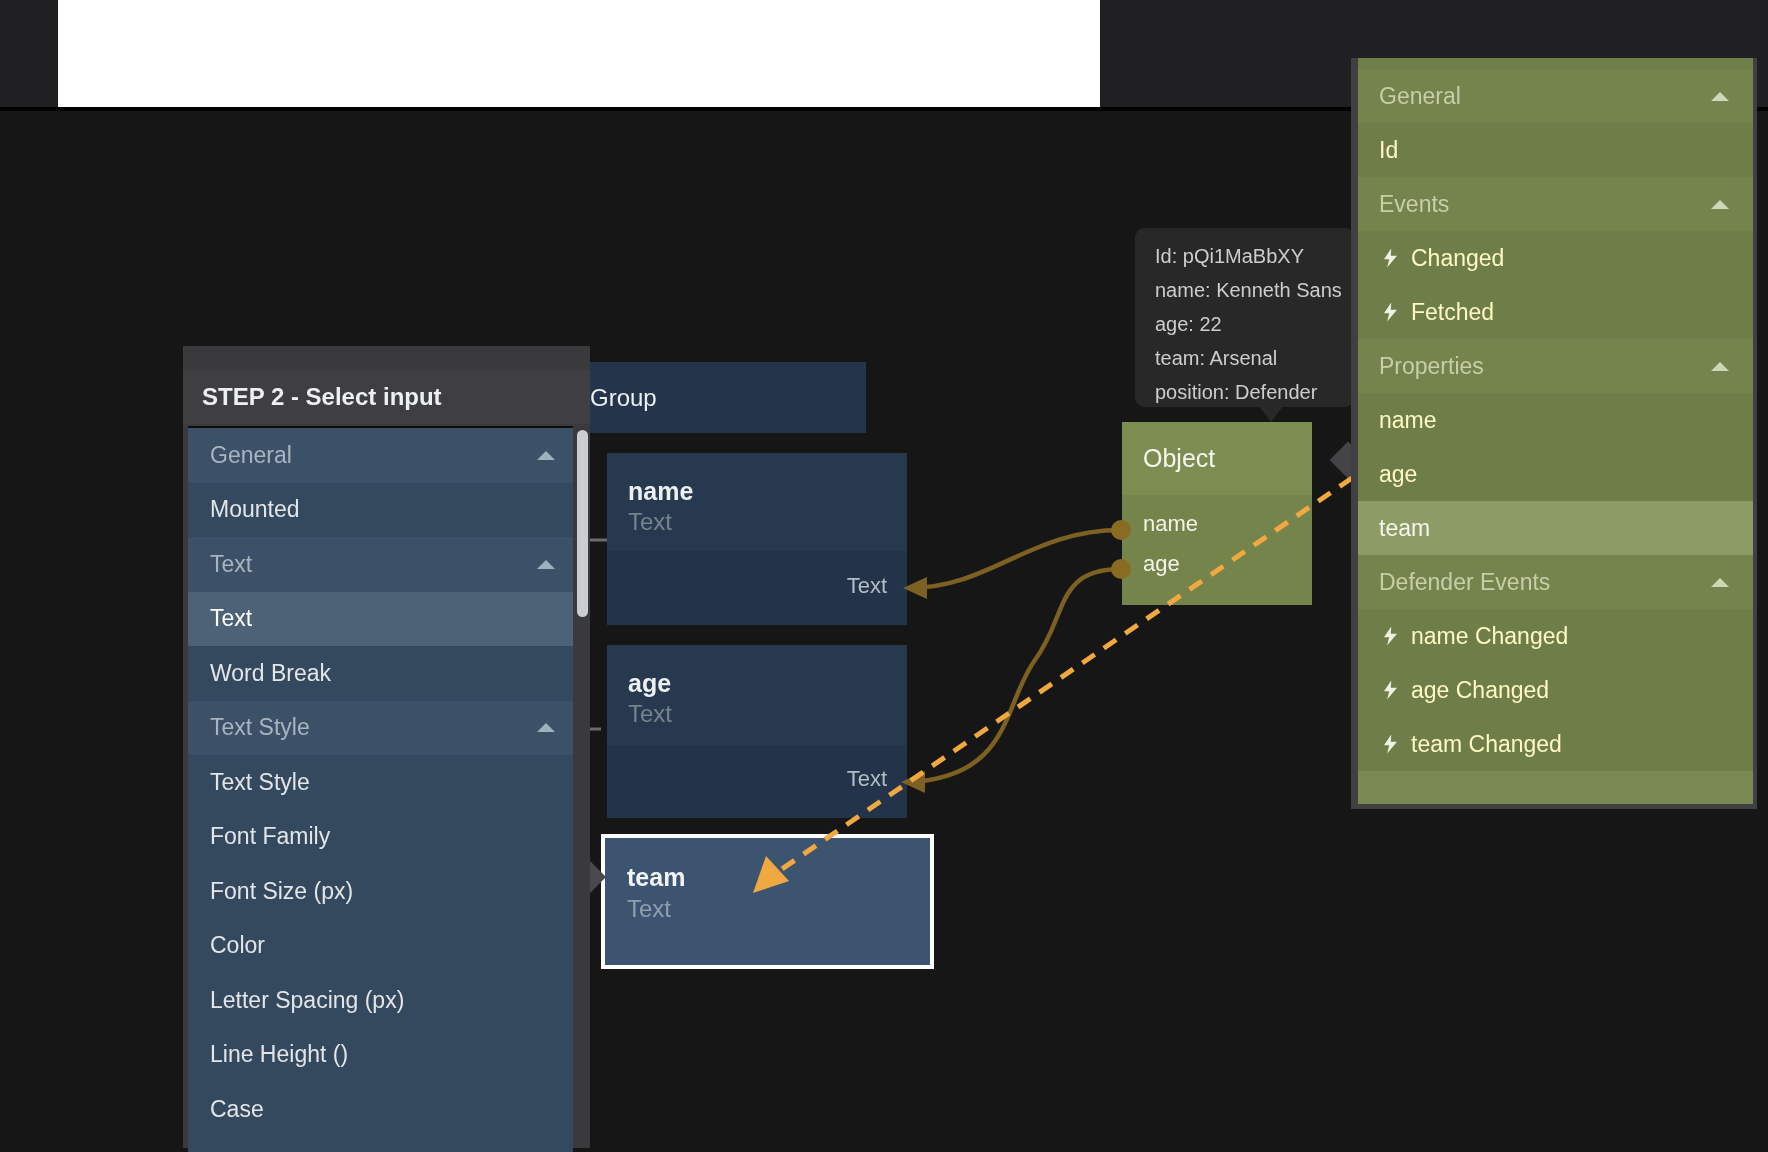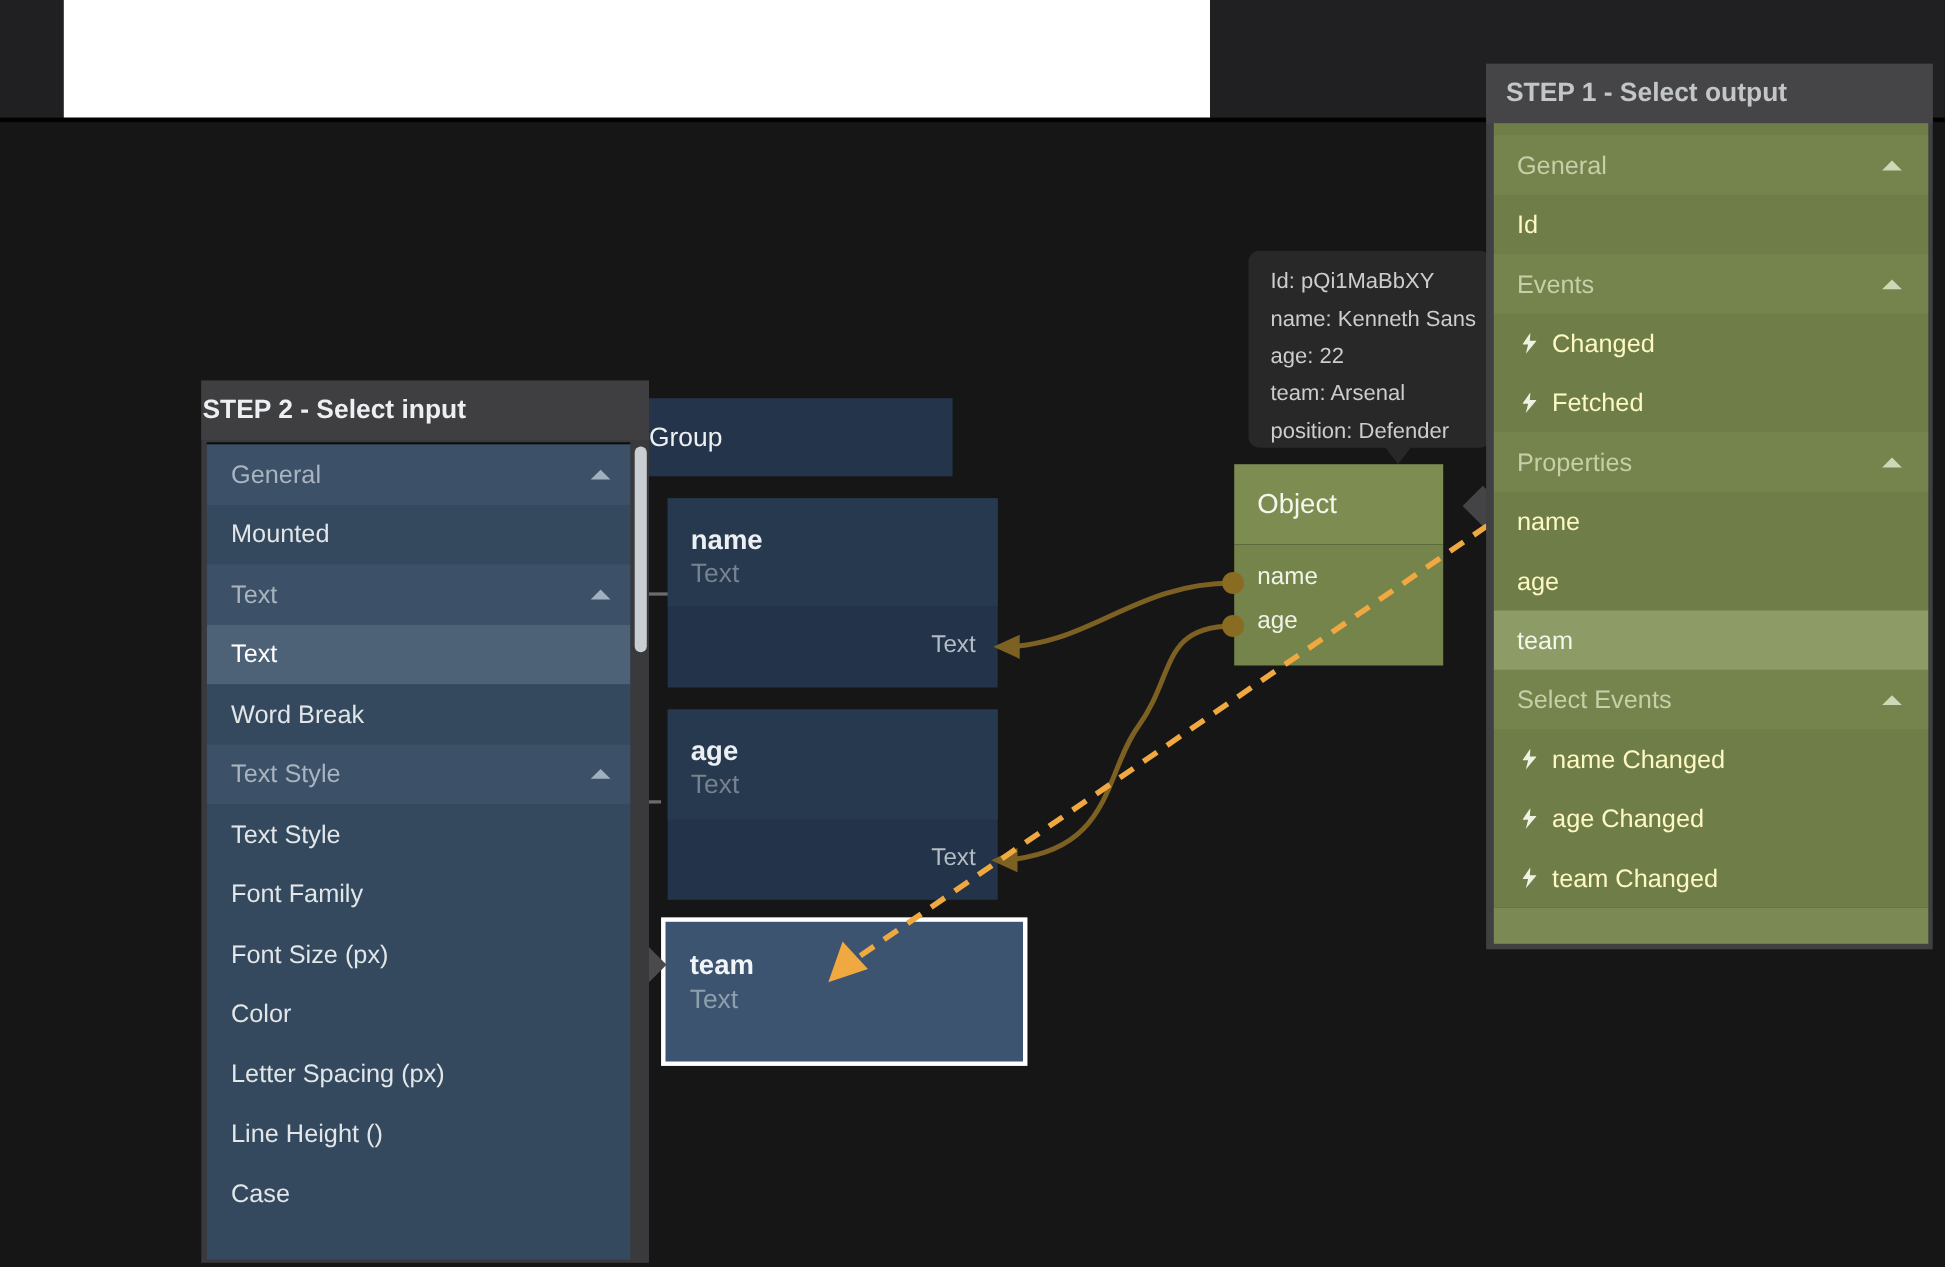--- a/index.html
+++ b/index.html
@@ -33,22 +33,22 @@
   #step1 .row.section{background:#75834c;color:#c6cfa8;}
   #step1 .row.section .chev{color:#ced7b6;}
   #step1 .row.event{padding-left:26px;}
   #step1 .row.selected{background:#8d9c66;color:#f4f6ec;}
   #step1 .bolt{background:#eff2e3;}
   #step1 .bottom-strip{height:33px;background:#7b8954;}
 
   
   #step2{left:183px;top:346px;width:407px;height:802px;background:#3a3a3d;box-sizing:border-box;
          padding:0 0 4px 5px;}
-  #step2 .panel-header{height:54px;padding-left:1px;color:#edf0f2;background:#3f3f42;
-         margin-left:-5px;}
+  #step2 .panel-header{height:54px;padding-left:19px;color:#edf0f2;background:#3f3f42;
+         margin-left:-5px;margin-top:24px;}
   #step2 .body-wrap{position:relative;width:402px;height:744px;}
   #step2 .rows{position:absolute;left:0;top:2px;width:385px;height:741px;background:#34495e;
          border-top:2px solid #0d0d0d;}
   #step2 .row{height:54.5px;padding:0 18px 0 22px;font-size:23px;color:#e2e6e9;}
   #step2 .row.section{background:#3c5168;color:#a9b4c0;}
   #step2 .row.section .chev{color:#9fb0bf;}
   #step2 .row.selected{background:#4d6277;color:#ffffff;}
   #step2 .scroll-thumb{position:absolute;left:389px;top:6px;width:11px;height:187px;
          border-radius:6px;background:#c9ced2;}
 
@@ -215,21 +215,20 @@
         </div>
         <div class="row item">
           <span class="lbl">Case</span>
         </div>
       </div>
     <div class="scroll-thumb"></div>
   </div>
 </div>
 
 <div class="abs panel" id="step1">
-  <div class="panel-header">STEP 1 - Select output</div>
   <div class="rows" id="step1-rows">
   <div class="row section">
         <span class="lbl">General</span>
         <span class="chev"></span>
       </div>
       <div class="row item">
         <span class="lbl">Id</span>
       </div>
       <div class="row section">
         <span class="lbl">Events</span>
@@ -250,21 +249,21 @@
       <div class="row item">
         <span class="lbl">name</span>
       </div>
       <div class="row item">
         <span class="lbl">age</span>
       </div>
       <div class="row item selected">
         <span class="lbl">team</span>
       </div>
       <div class="row section">
-        <span class="lbl">Select Events</span>
+        <span class="lbl">Defender Events</span>
         <span class="chev"></span>
       </div>
       <div class="row event">
         <span class="bolt"></span>
         <span class="lbl">name Changed</span>
       </div>
       <div class="row event">
         <span class="bolt"></span>
         <span class="lbl">age Changed</span>
       </div>

